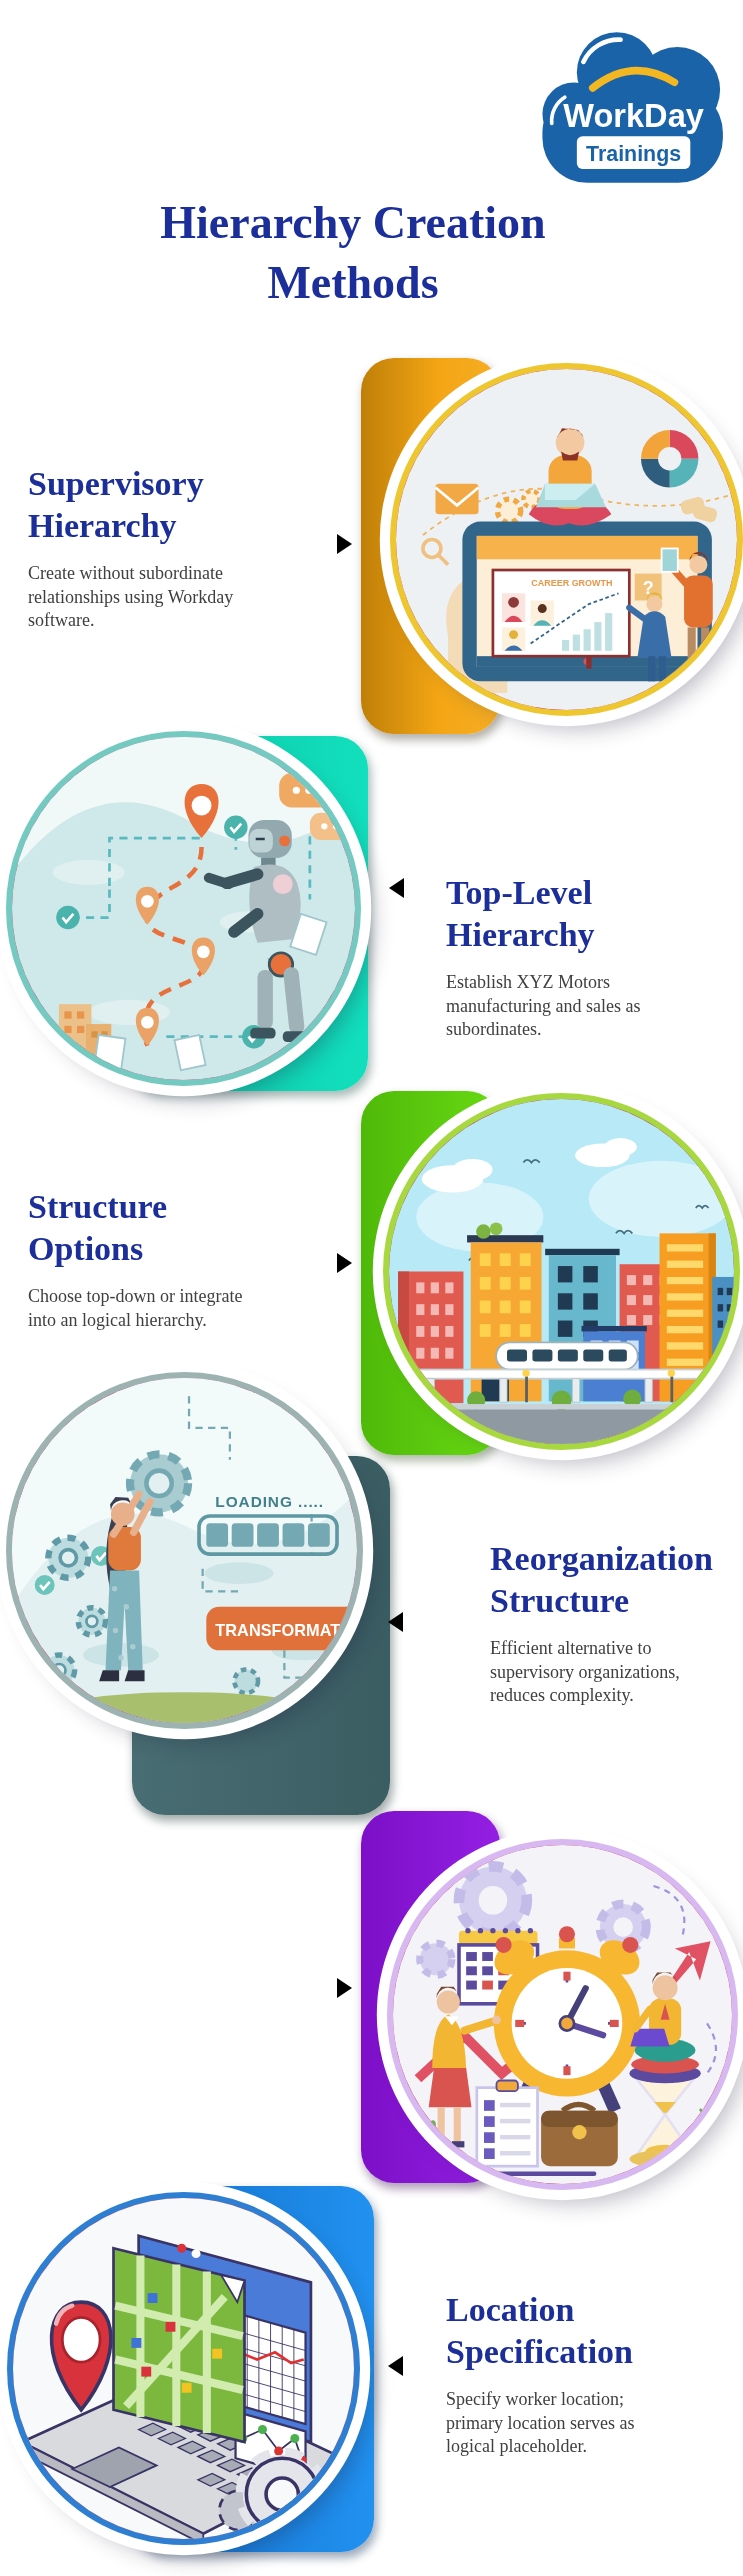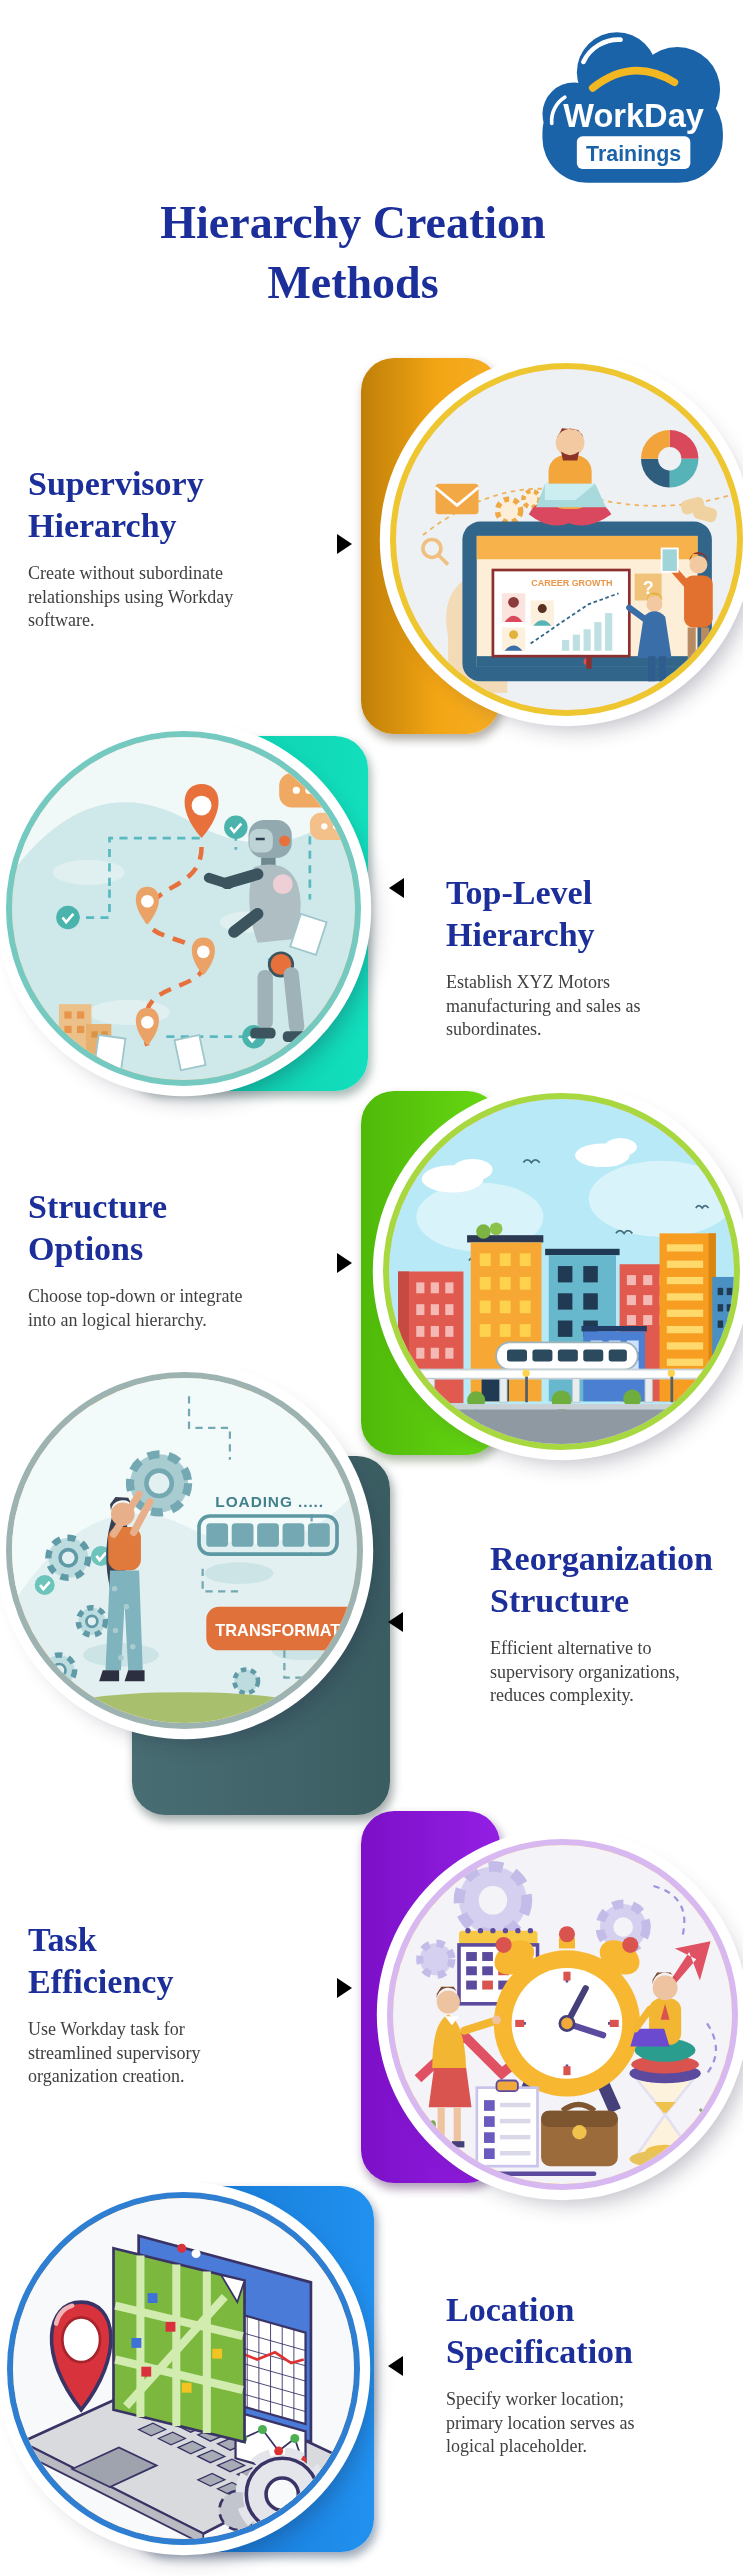--- a/index.html
+++ b/index.html
@@ -1,21 +1,21 @@
 <!DOCTYPE html>
 <html style="font-size:15px"><head>
 <meta charset="utf-8">
 <style>
   html,body{margin:0;padding:0;background:#ffffff;}
   #canvas{position:relative;width:744px;height:2576px;background:#ffffff;overflow:hidden;
           font-family:"Liberation Serif",serif;}
   
   .band{position:absolute;border-radius:33px;z-index:1;}
   .imgcircle{position:absolute;border-radius:50%;overflow:hidden;box-sizing:border-box;
-             background:#fdba74;z-index:2;
+             background:#be185d;z-index:2;
              box-shadow:0 0 0 10.2px #ffffff, 11px 13px 22px rgba(30,30,60,.30);}
   .imgcircle svg{display:block;width:100%;height:100%;}
   .textblock{position:absolute;z-index:3;font-family:Liberation Serif, serif;}
   .h2line{font-size:34px;font-weight:bold;color:#1b2e99;line-height:1.24;}
   .bodytext{margin-top:15px;font-size:18px;line-height:1.3;color:#404040;width:228px;}
   .arrow{position:absolute;width:0;height:0;z-index:3;
          border-top:10.2px solid transparent;border-bottom:10.2px solid transparent;}
   .arrow.r{border-left:15px solid #000;}
   .arrow.l{border-right:15px solid #000;}
   .a1{border-left-color:#f2a31b;}
@@ -616,25 +616,20 @@
       <g fill="#7aa95c">
         <path d="M26 356 q2 -30 14 -42" stroke="#7aa95c" stroke-width="3" fill="none"></path>
         <ellipse cx="30" cy="330" rx="5" ry="10" transform="rotate(-24 30 330)"></ellipse>
         <ellipse cx="42" cy="318" rx="5" ry="10" transform="rotate(24 42 318)"></ellipse>
         <path d="M356 330 q-2 -24 -12 -34" stroke="#7aa95c" stroke-width="3" fill="none"></path>
         <ellipse cx="352" cy="310" rx="4" ry="9" transform="rotate(-20 352 310)"></ellipse>
       </g>
       <rect x="108" y="366" width="120" height="5" rx="2.5" fill="#5b4a9e"></rect>
     </svg>
   </div>
-  <div class="textblock tb5">
-    <div class="h2line">Task</div>
-    <div class="h2line">Efficiency</div>
-    <div class="bodytext">Use Workday task for streamlined supervisory organization creation.</div>
-  </div>
   <div class="arrow r a5" style="left:337px;top:1978px;"></div>
 
   <div class="band s6"></div>
   <div class="imgcircle circ s6">
     <svg viewBox="0 0 380 380">
       <rect width="380" height="380" fill="#f8f9fb"></rect>
       <g>
         <polygon points="10,272 172,198 372,292 212,374" fill="#d9dade" stroke="#3a3466" stroke-width="3"></polygon>
         <polygon points="10,272 10,284 212,386 212,374" fill="#b9bac2" stroke="#3a3466" stroke-width="2"></polygon>
         <polygon points="66,302 118,278 160,298 108,322" fill="#9ea3ad" stroke="#3a3466" stroke-width="2"></polygon>

